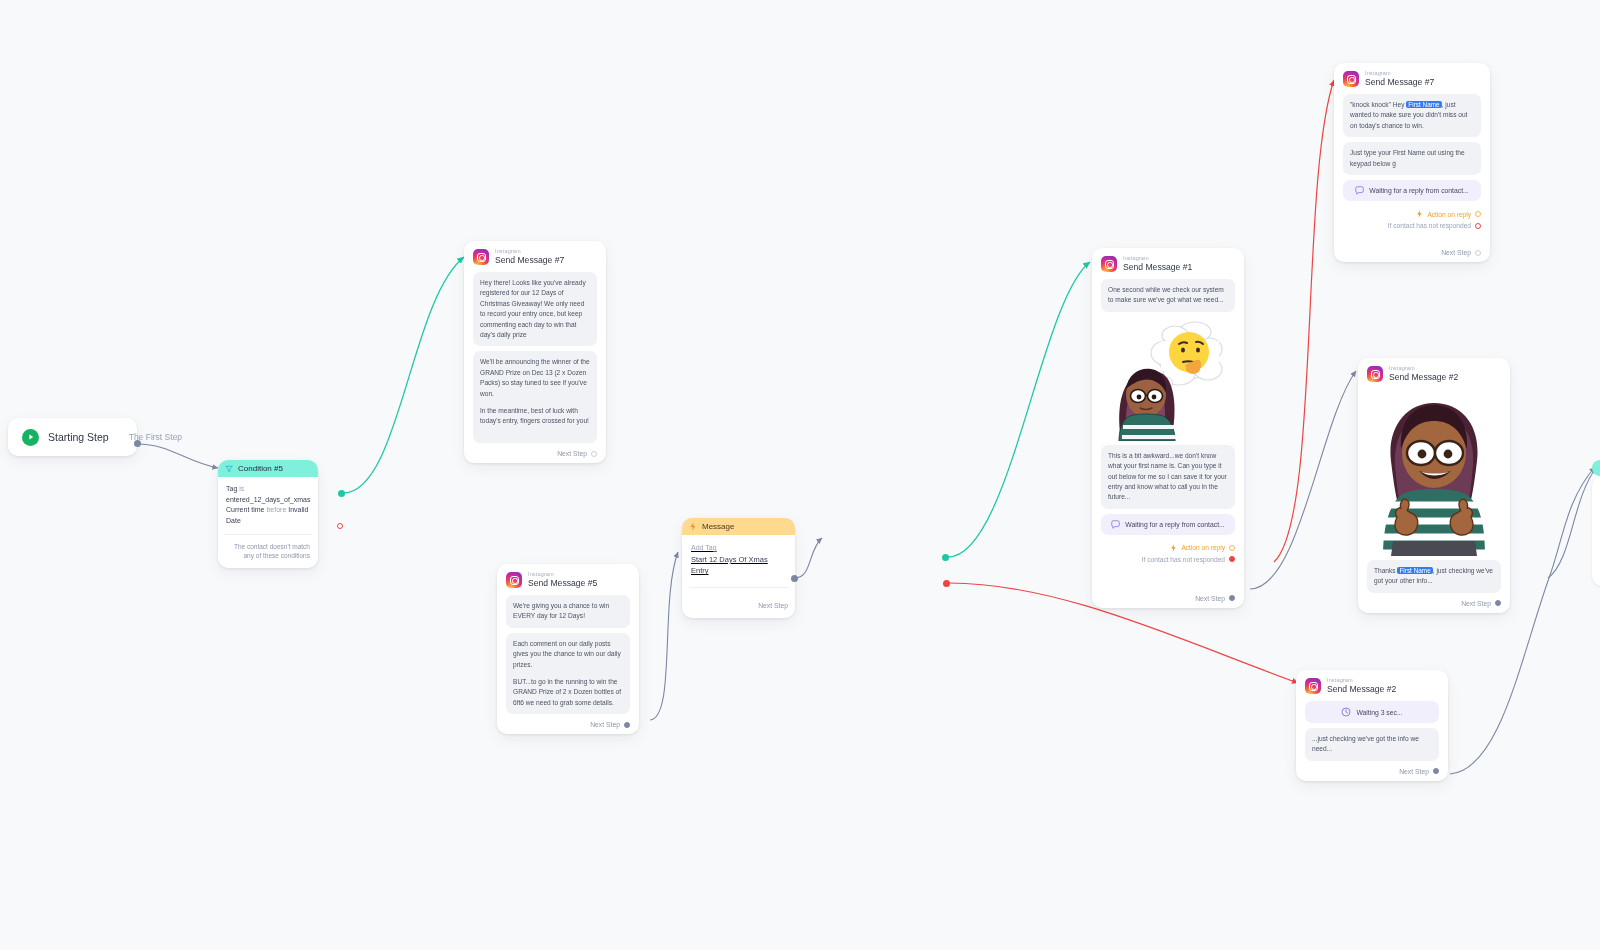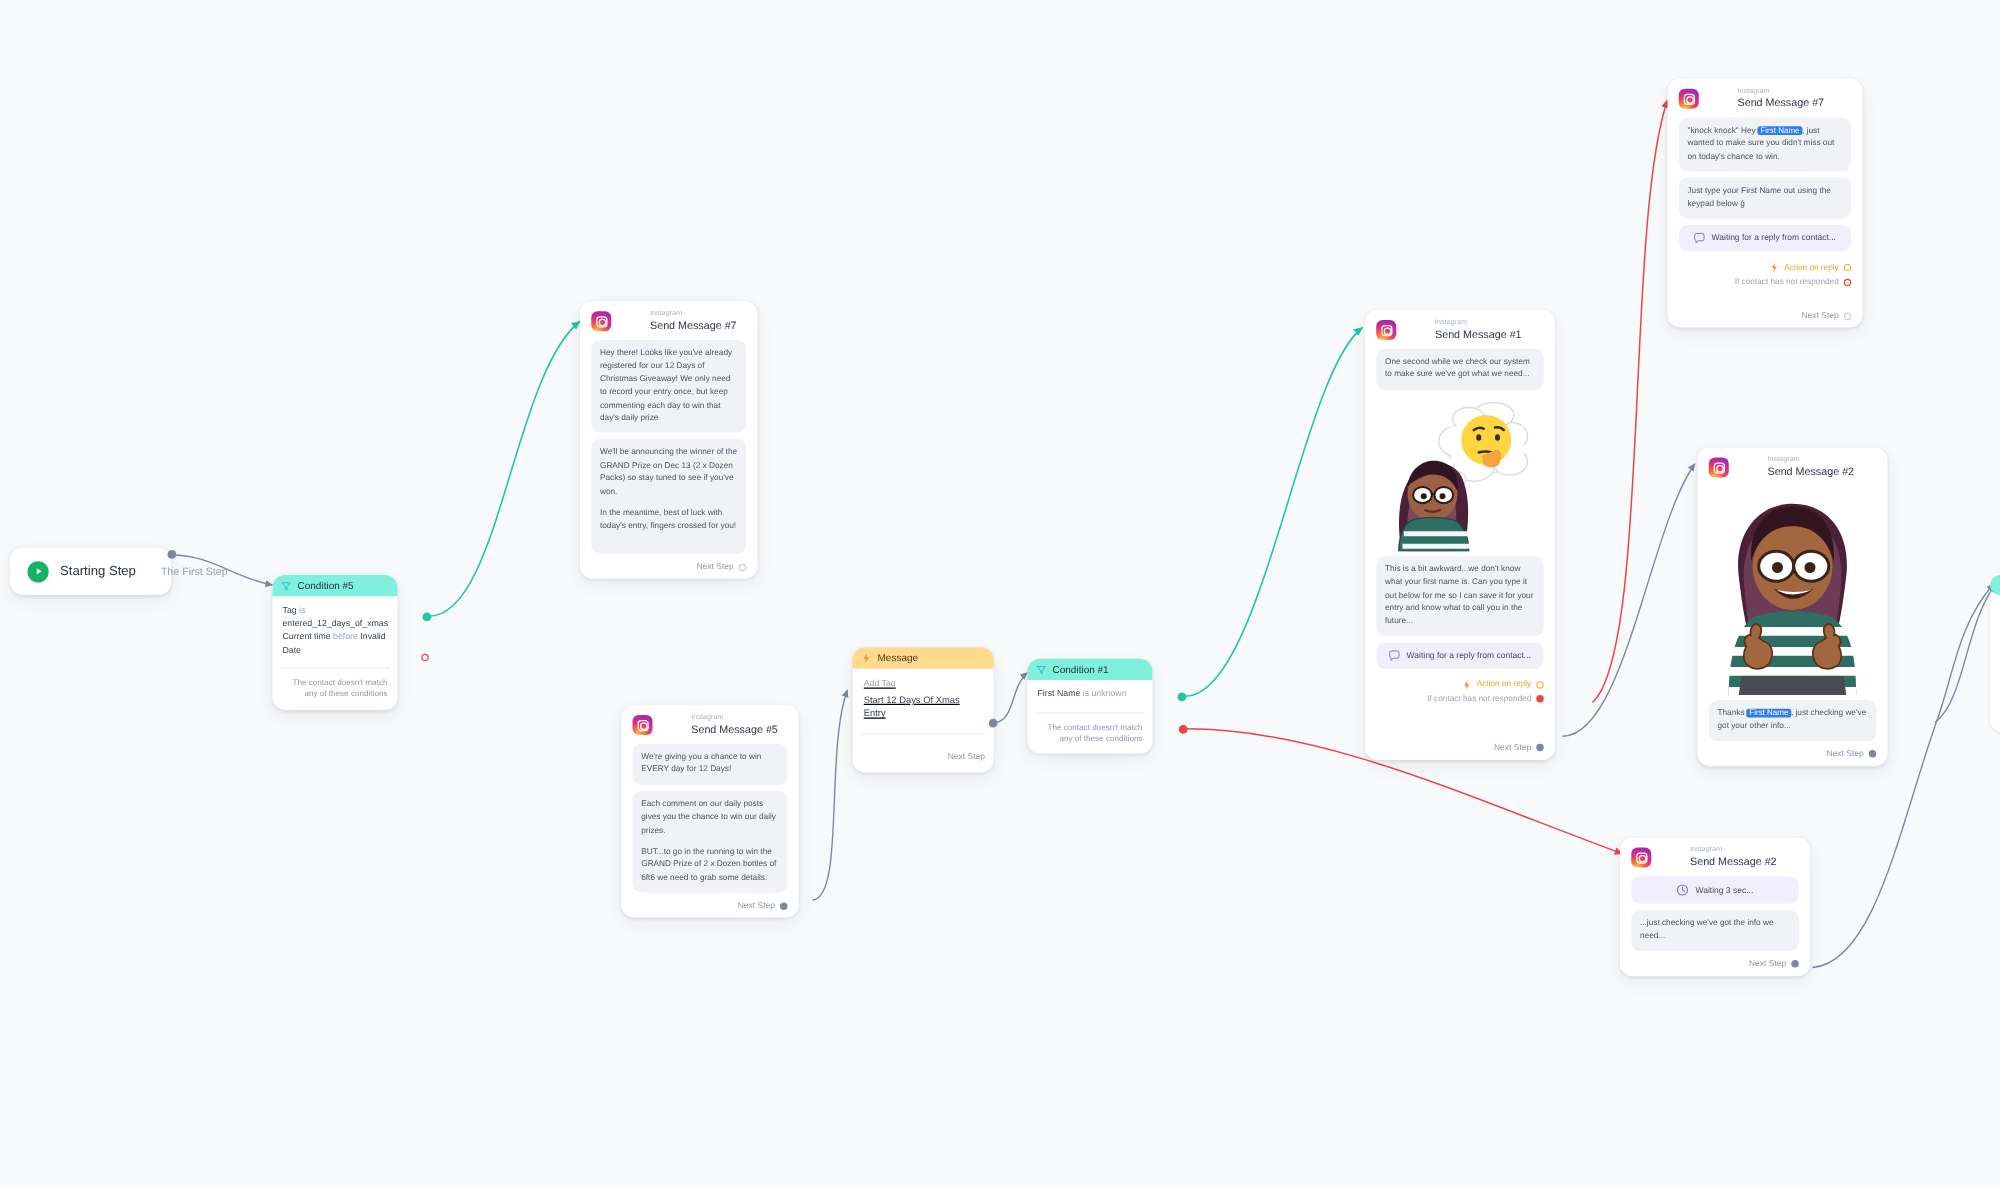--- a/index.html
+++ b/index.html
@@ -89,21 +89,21 @@
   .act-val { font-size: 7.5px; color: #39415a; line-height: 1.55; }
   .act-foot {
     border-top: 1px solid #eef0f4;
     margin: 7px 7px 0 7px;
     padding: 6px 0 6px 0;
     text-align: right;
   }
 
   
   .msg-node { width: 142px; padding: 8px 9px 6px 9px; }
-  .msg-head { display: flex; align-items: center; margin-bottom: 7px; gap: 25px; }
+  .msg-head { display: flex; align-items: center; margin-bottom: 7px; }
   .ig-icon {
     width: 16px; height: 16px; border-radius: 5px;
     background: radial-gradient(circle at 28% 105%, #fdd36a 0%, #f67c32 25%, #e8376d 48%, #c32aa3 70%, #7232bd 100%);
     display: flex; align-items: center; justify-content: center;
     flex: 0 0 auto; margin-right: 6px;
   }
   .ig-icon .ring {
     width: 9px; height: 9px; border: 1.3px solid #fff; border-radius: 3px;
     position: relative;
   }
@@ -213,21 +213,21 @@
     <path d="M1274,562 C1320,520 1300,180 1334,80" fill="none" stroke="#ef4444" stroke-width="1.2" marker-end="url(#ah-red)"></path>
 
     <path d="M1250,589 C1300,589 1320,420 1356,371" fill="none" stroke="#7b87a3" stroke-width="1.1" marker-end="url(#ah-grey)"></path>
 
     <path d="M1548,578 C1572,560 1572,500 1596,468" fill="none" stroke="#7b87a3" stroke-width="1.1" marker-end="url(#ah-grey)"></path>
 
     <path d="M1450,774 C1500,770 1520,660 1549,578" fill="none" stroke="#7b87a3" stroke-width="1.1"></path>
     <path d="M1549,578 C1563,540 1566,500 1595,467" fill="none" stroke="#7b87a3" stroke-width="1.1" marker-end="url(#ah-grey)"></path>
   </svg>
 
-  <div class="node start-node" style="left:8px; top:438px; width:129px;">
+  <div class="node start-node" style="left:8px; top:418px; width:129px;">
     <span class="play">
       <svg width="8" height="8" viewBox="0 0 8 8">
           <path d="M2.4,1.6 L6.2,4 L2.4,6.4 z" fill="#fff"></path>
         </svg>
     </span>
     <span class="start-title">Starting Step</span>
     <span class="start-sub">The First Step</span>
   </div>
   <div class="sideport grey" style="left:134px; top:440px;"></div>
 
@@ -317,37 +317,20 @@
     <div class="act-body">
       <div class="act-key">Add Tag</div>
       <div class="act-val">Start 12 Days Of Xmas Entry</div>
     </div>
     <div class="act-foot">
       <span class="nextlbl">Next Step</span>
     </div>
   </div>
   <div class="sideport grey" style="left:791px; top:575px;"></div>
 
-  <div class="node cond-node" style="left:822px; top:527px;">
-    <div class="cond-head">
-      <svg class="ficon" width="8" height="8" viewBox="0 0 10 10">
-        <path d="M1,1.6 L9,1.6 L5.9,5.4 L5.9,8.6 L4.1,7.5 L4.1,5.4 z" fill="none" stroke="#2fb6cf" stroke-width="1"></path>
-      </svg>
-      <span class="label">Condition #1</span>
-    </div>
-    <div class="cond-body">
-      <div class="cond-line">
-        <span>First Name</span>
-        <span class="op">is unknown</span>
-      </div>
-    </div>
-    <div class="cond-foot">
-      <span class="txt">The contact doesn't match any of these conditions</span>
-    </div>
-  </div>
   <div class="sideport teal" style="left:942px; top:554px;"></div>
   <div class="sideport redfill" style="left:943px; top:580px;"></div>
 
   <div class="node msg-node" style="left:1092px; top:248px; width:152px;">
     <div class="msg-head">
       <span class="ig-icon">
           <span class="ring"></span>
         </span>
       <span class="msg-headtext">
         <span class="msg-channel">Instagram</span>

